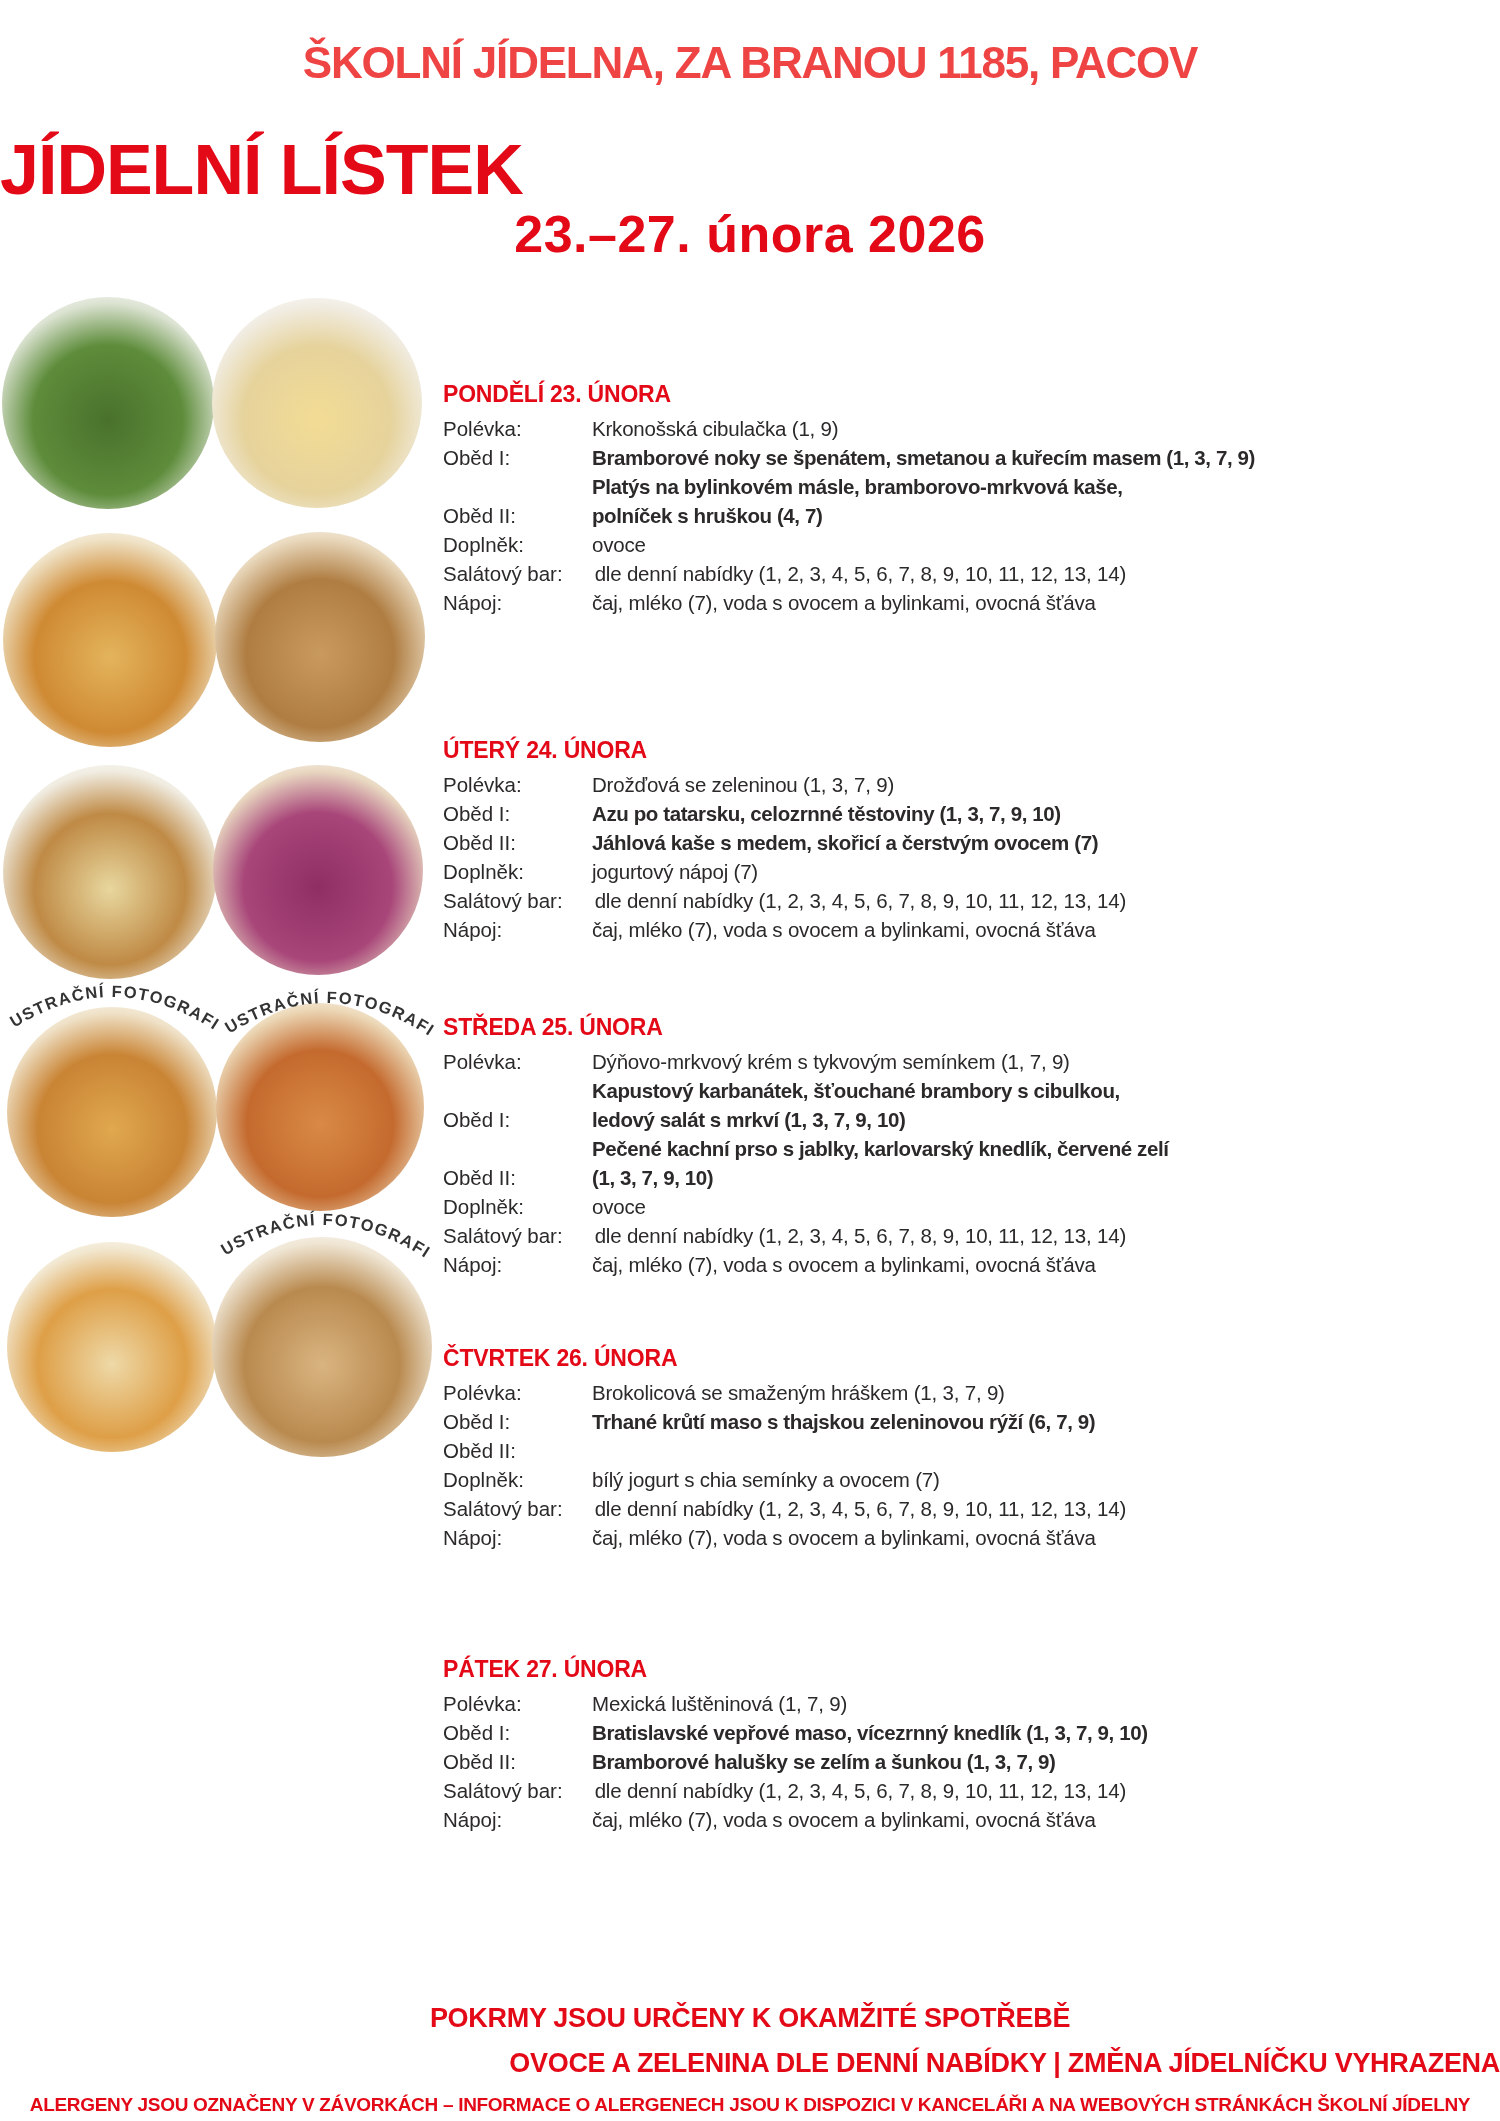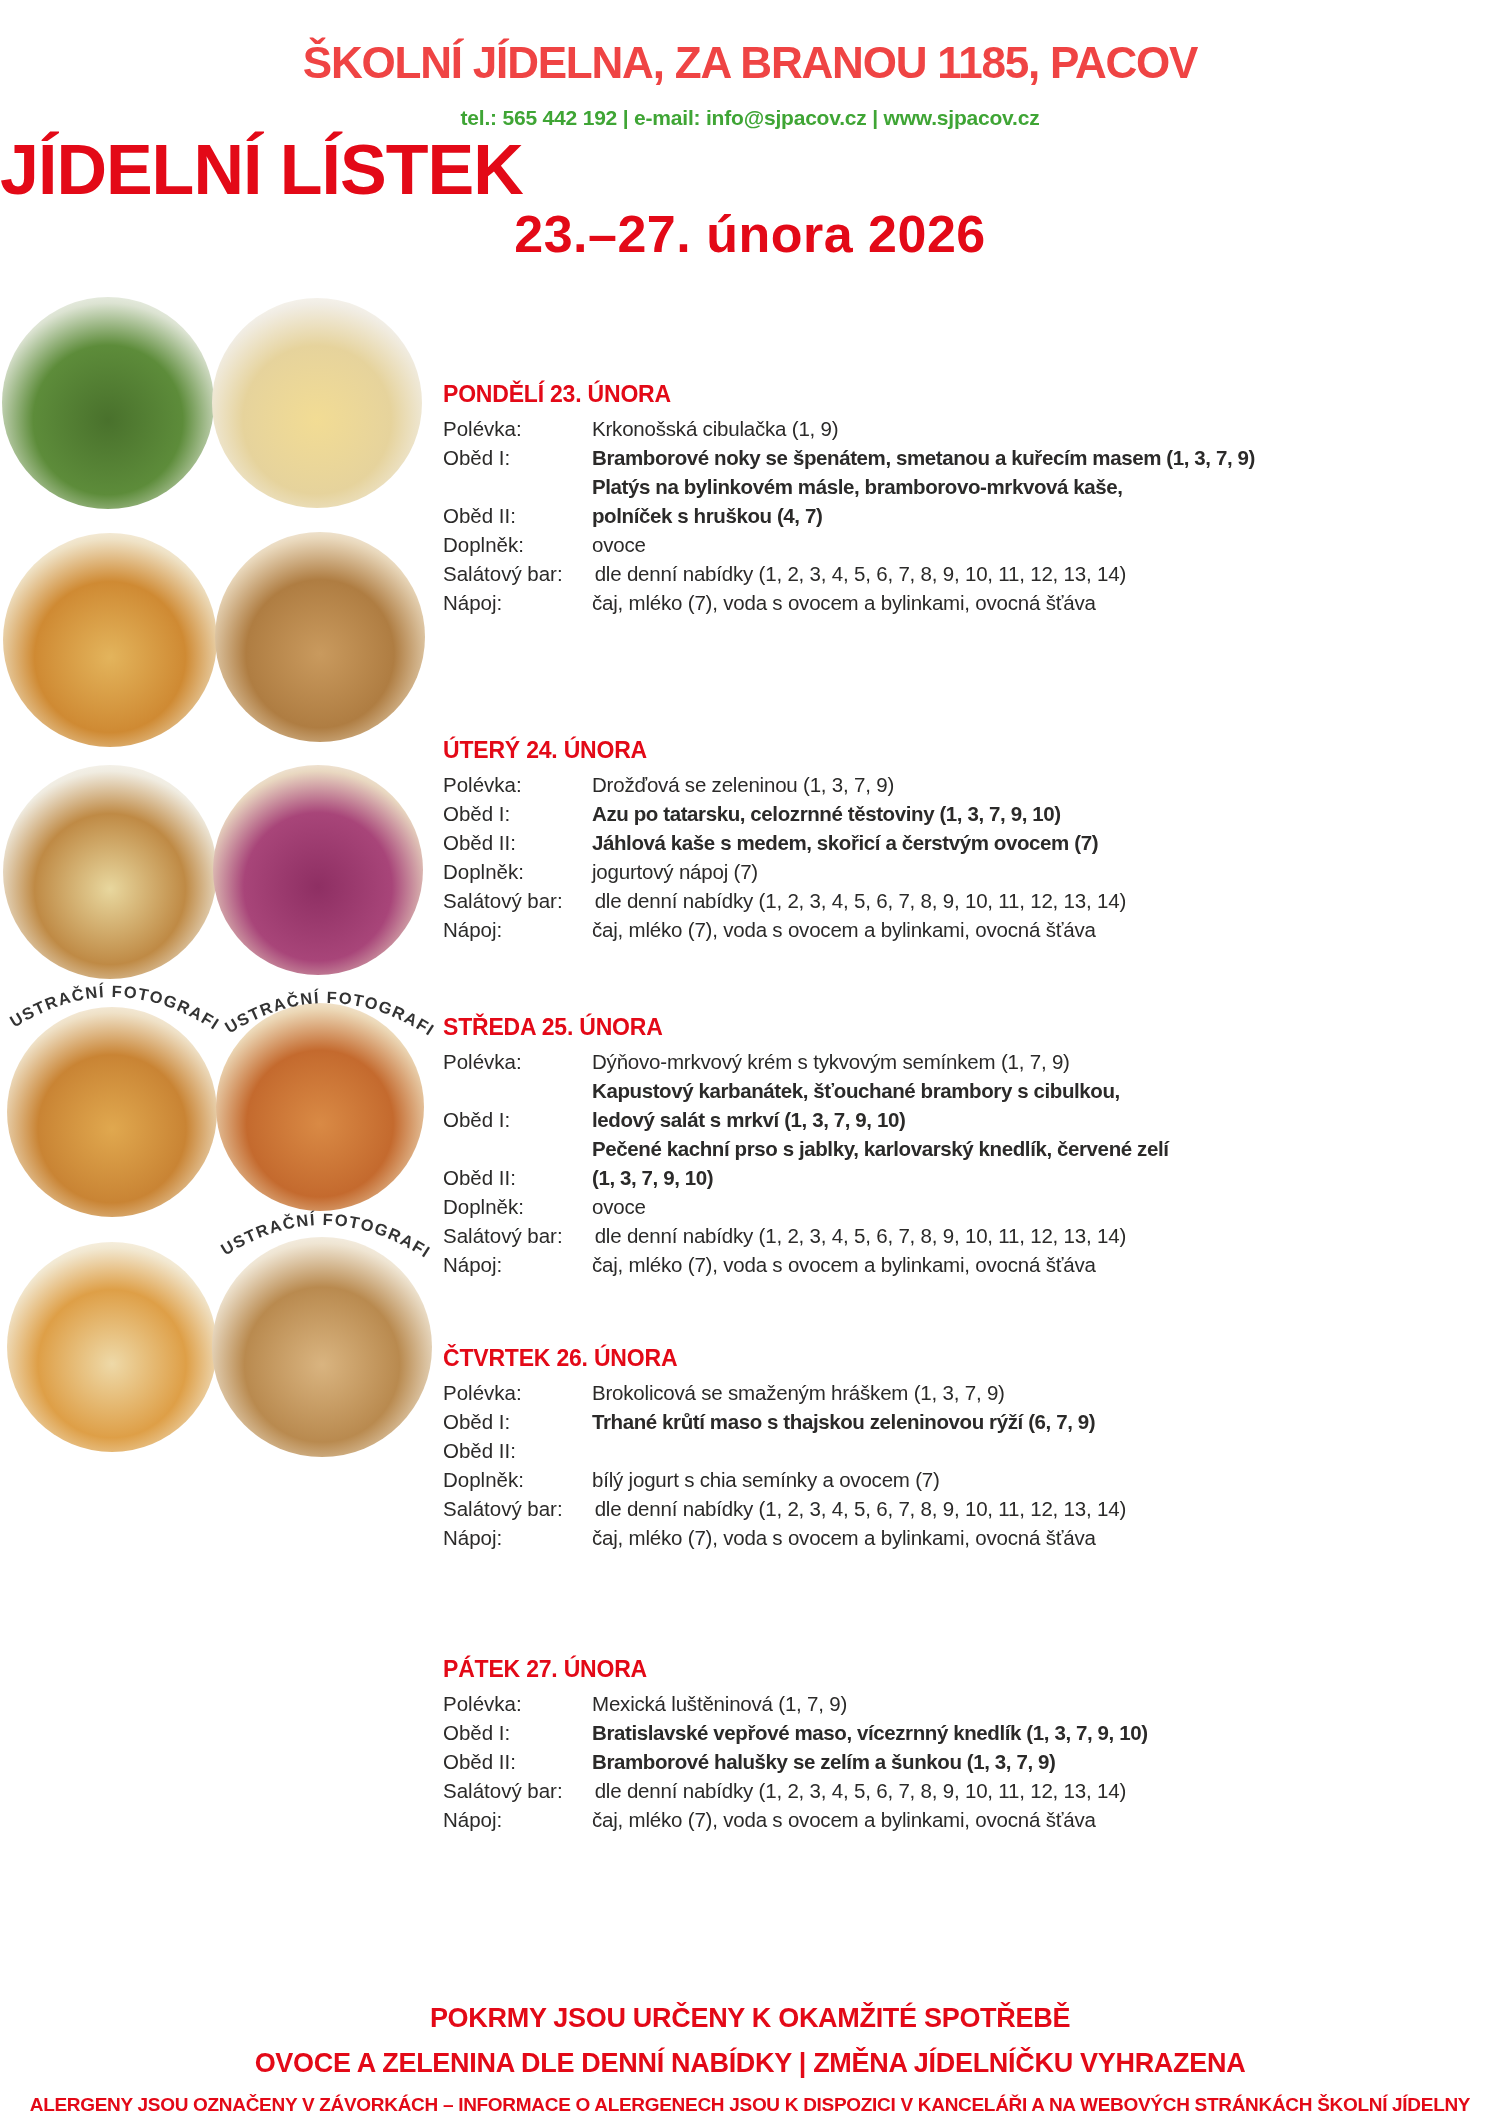--- a/index.html
+++ b/index.html
@@ -58,30 +58,29 @@
     flex:0 0 117px; font-size:20.5px; line-height:29px; white-space:nowrap;
   }
   .row-value {
     font-size:20.5px; line-height:29px; white-space:pre; letter-spacing:-0.2px;
   }
   .row-value.bold { font-weight:bold; letter-spacing:-0.4px; }
   
   .footer-line { position:absolute; left:0; width:100%; text-align:center;
     color:#E30917; font-weight:bold; }
   .footer-1 { top:2003px; font-size:27px; letter-spacing:-0.3px; }
-  .footer-2 { top:2048px; font-size:27px; letter-spacing:-0.3px; }
+  .footer-2 { top:2048px; font-size:27px; letter-spacing:-0.3px;text-align:right; }
   .footer-3 { top:2094px; font-size:19px;  letter-spacing:-0.3px; }
 </style>
 </head>
 <body>
 
 <div class="page">
 
   <div class="school-title">ŠKOLNÍ JÍDELNA, ZA BRANOU 1185, PACOV</div>
-  <div class="school-contact">tel.: 565 442 192 | e-mail: info@sjpacov.cz | www.sjpacov.cz</div>
   <div class="menu-title">JÍDELNÍ LÍSTEK</div>
   <div class="menu-daterange">23.–27. února 2026</div>
 
   <div class="photo ph-r1c1" style="background: radial-gradient(circle at 50% 58%, rgb(73, 113, 44) 0%, rgb(93, 140, 58) 46%, rgb(220, 227, 210) 72%, rgb(255, 255, 255) 88%);"></div>
   <div class="photo ph-r1c2" style="background: radial-gradient(circle at 50% 58%, rgb(242, 220, 148) 0%, rgb(230, 211, 156) 46%, rgb(241, 237, 228) 72%, rgb(255, 255, 255) 88%);"></div>
   <div class="photo ph-r2c1" style="background: radial-gradient(circle at 50% 58%, rgb(227, 180, 92) 0%, rgb(207, 138, 51) 46%, rgb(239, 226, 198) 72%, rgb(255, 255, 255) 88%);"></div>
   <div class="photo ph-r2c2" style="background: radial-gradient(circle at 50% 58%, rgb(201, 154, 94) 0%, rgb(175, 125, 66) 46%, rgb(233, 216, 188) 72%, rgb(255, 255, 255) 88%);"></div>
   <div class="photo ph-r3c1" style="background: radial-gradient(circle at 50% 58%, rgb(232, 215, 158) 0%, rgb(191, 138, 69) 46%, rgb(240, 236, 225) 72%, rgb(255, 255, 255) 88%);"></div>
   <div class="photo ph-r3c2" style="background: radial-gradient(circle at 50% 58%, rgb(142, 47, 99) 0%, rgb(168, 69, 121) 46%, rgb(233, 216, 193) 72%, rgb(255, 255, 255) 88%);"></div>
   <div class="photo ph-r4c1" style="background: radial-gradient(circle at 50% 58%, rgb(224, 168, 79) 0%, rgb(201, 132, 52) 46%, rgb(239, 225, 199) 72%, rgb(255, 255, 255) 88%);"></div>

